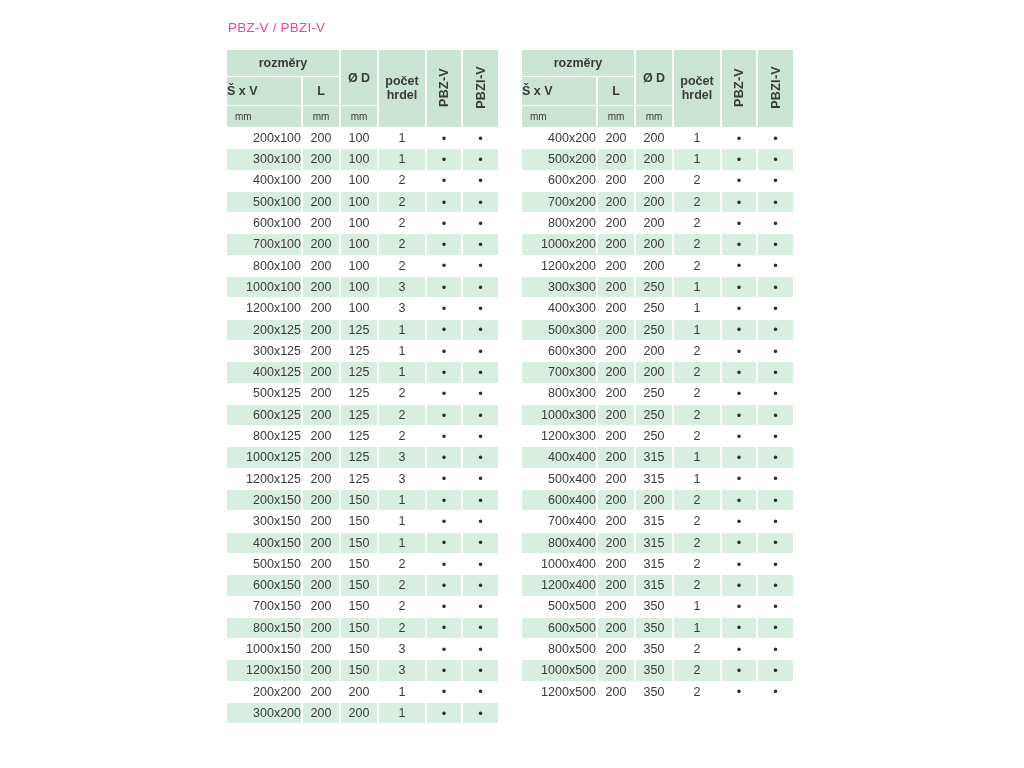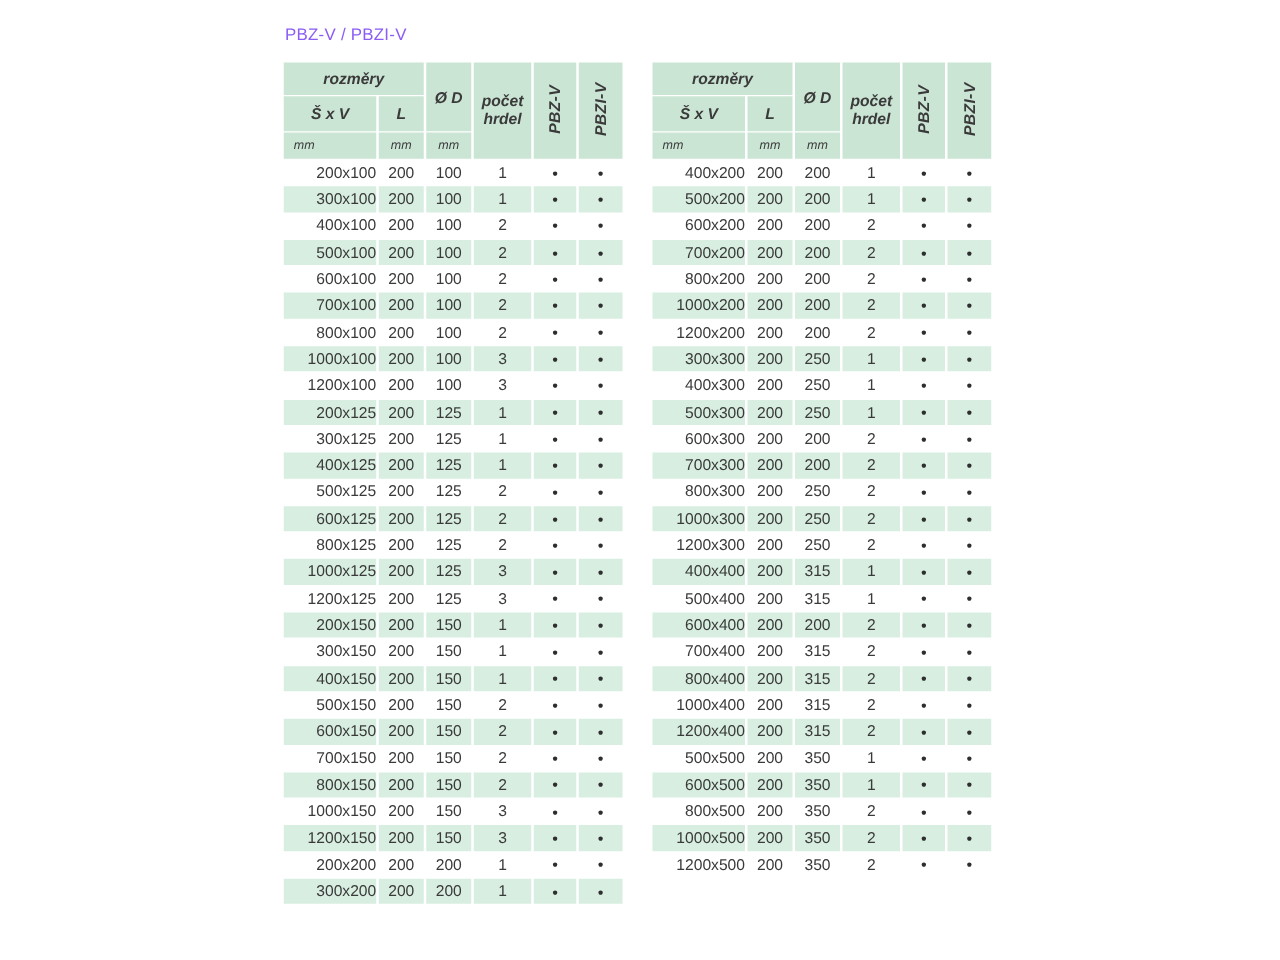--- a/index.html
+++ b/index.html
@@ -12,21 +12,21 @@
     margin: 0; padding: 0;
     width: 1024px; height: 768px;
     background: #ffffff;
     font-family: "Liberation Sans", sans-serif;
     color: var(--text-color);
   }
   .page { position: relative; width: 1024px; height: 768px; overflow: hidden; }
 
   .title {
     position: absolute; left: 228px; top: 20px;
-    font-size: 13.5px; color: #8b5cf6; letter-spacing: 0.2px;
+    font-size: 13.5px; color: #ec4899; letter-spacing: 0.2px;
   }
 
   .tables {
     position: absolute; left: 225px; top: 49px;
     display: flex; gap: 20px; align-items: flex-start;
   }
 
   table.spec {
     border-collapse: separate;
     border-spacing: 2px 1px;
@@ -37,26 +37,25 @@
     vertical-align: middle;
     overflow: hidden;
   }
 
   
   thead th {
     background: var(--header-green);
     font-weight: bold;
     font-size: 12.5px;
     text-align: center;
-    font-style: italic;
   }
   tr.hrow1 th { height: 26px; }
   tr.hrow2 th { height: 28px; }
   tr.hrow3 th { height: 21px; }
-  th.h-sxv { text-align: center; padding-left: 8px; }
+  th.h-sxv { text-align: left; padding-left: 8px; }
   th.h-pocet { line-height: 1.1; }
   th.h-unit { font-weight: normal; font-size: 10px; }
   th.h-unit.u-left { text-align: left; padding-left: 8px; }
   .vert {
     display: inline-block;
     writing-mode: vertical-rl;
     transform: rotate(180deg);
     white-space: nowrap;
     font-weight: bold;
     font-size: 12.5px;

